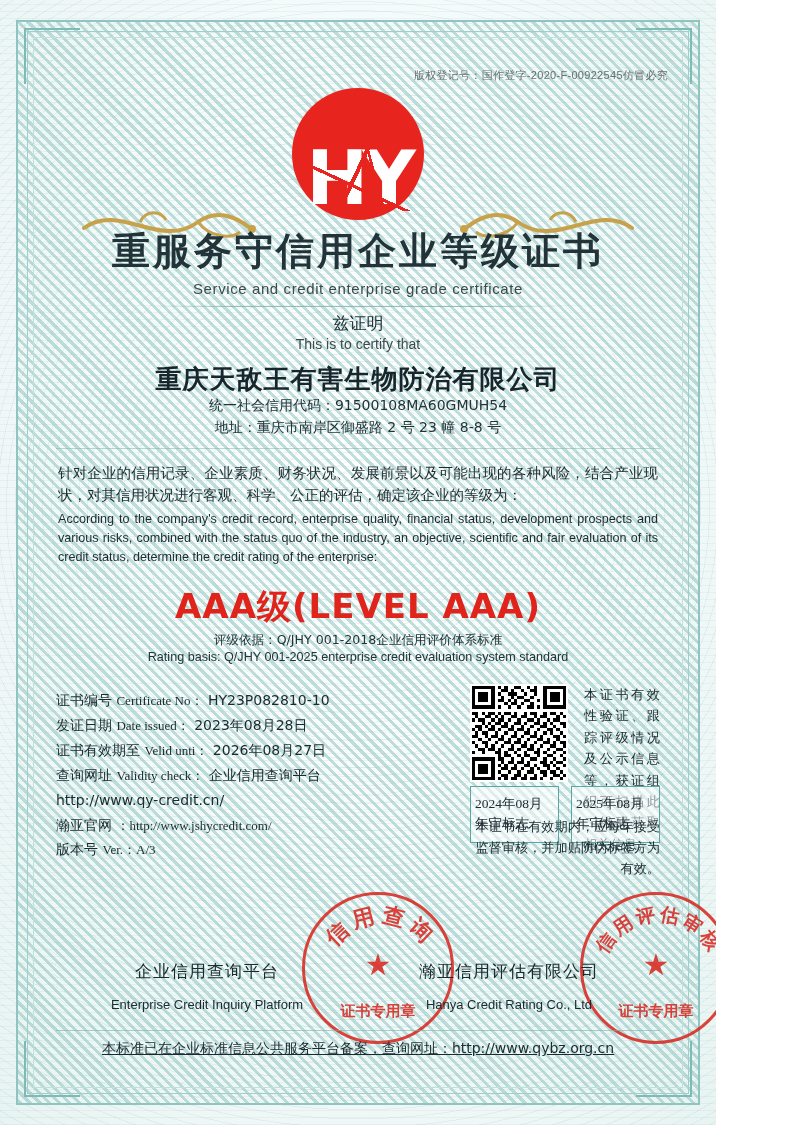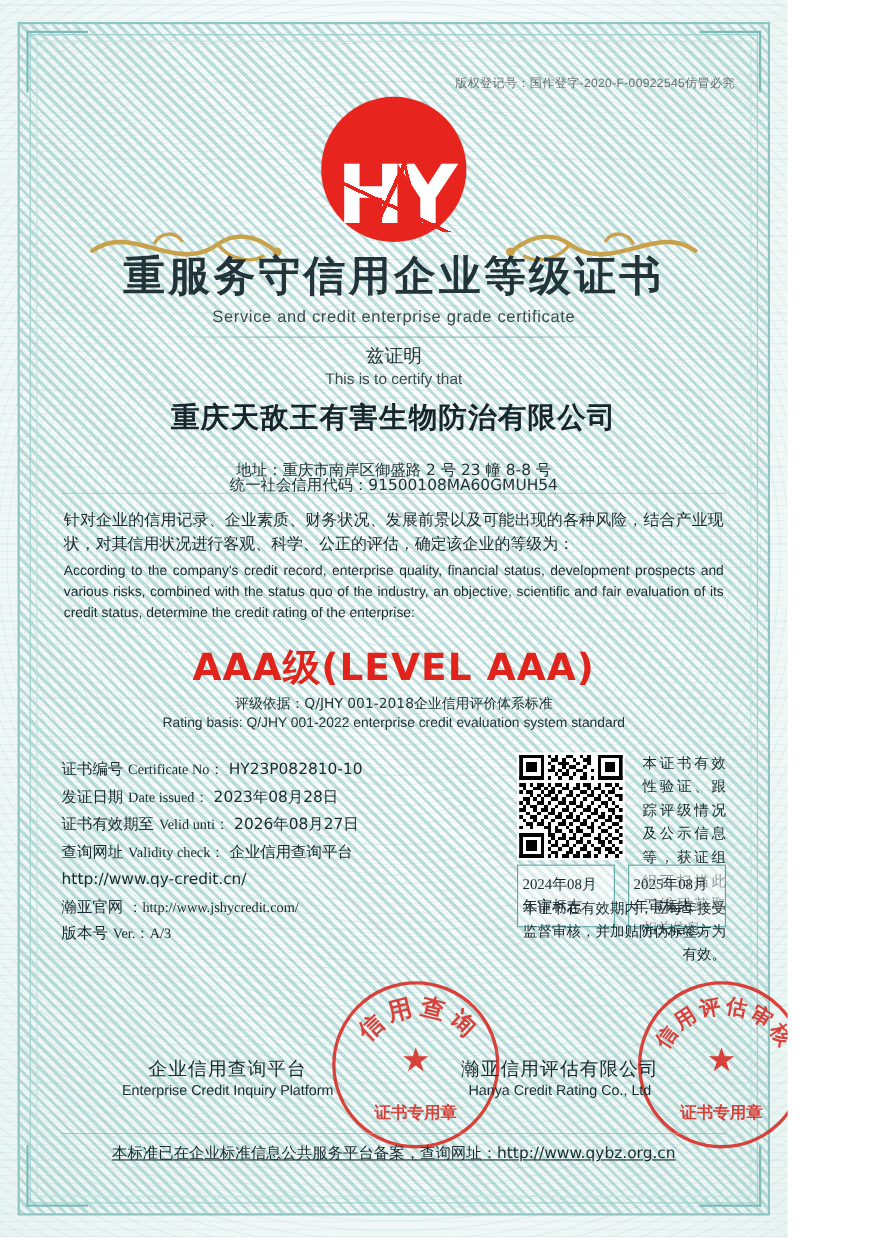--- a/index.html
+++ b/index.html
@@ -166,21 +166,20 @@
     letter-spacing: 1px;
     font-family: "DejaVu Sans", sans-serif;
   }
   .credit-code {
     position: absolute;
     top: 353px; left: 0; right: 0;
     text-align: center;
     font-size: 14px;
     color: #22343a;
     font-family: "DejaVu Sans", sans-serif;
-    margin-top: 35px;
   }
   .address {
     position: absolute;
     top: 375px; left: 0; right: 0;
     text-align: center;
     font-size: 14px;
     color: #22343a;
     font-family: "DejaVu Sans", sans-serif;
   }
 
@@ -335,21 +334,21 @@
     text-align: center;
   }
   .signer { width: 300px; }
   .signer .cn {
     font-size: 17px;
     color: #1b2a30;
     font-family: "DejaVu Sans", sans-serif;
     letter-spacing: 1px;
   }
   .signer .en {
-    margin-top: 0;
+    margin-top: 14px;
     font-size: 13px;
     color: #1b2a30;
   }
 
   .footer-rule {
     position: absolute;
     left: 16px; right: 16px; top: 986px;
     height: 1px;
     background: rgba(120,178,174,0.6);
   }
@@ -412,21 +411,21 @@
     <div class="address">地址：重庆市南岸区御盛路 2 号 23 幢 8-8 号</div>
 
     <div class="body-rule"></div>
 
     <div class="para-cn">针对企业的信用记录、企业素质、财务状况、发展前景以及可能出现的各种风险，结合产业现状，对其信用状况进行客观、科学、公正的评估，确定该企业的等级为：</div>
     <div class="para-en">According to the company's credit record, enterprise quality, financial status, development prospects and various risks, combined with the status quo of the industry, an objective, scientific and fair evaluation of its credit status, determine the credit rating of the enterprise:</div>
 
     <div class="level">AAA级(LEVEL AAA)</div>
 
     <div class="basis-cn">评级依据：Q/JHY 001-2018企业信用评价体系标准</div>
-    <div class="basis-en">Rating basis: Q/JHY 001-2022 enterprise credit evaluation system standard</div>
+    <div class="basis-en">Rating basis: Q/JHY 001-2025 enterprise credit evaluation system standard</div>
 
     <div class="details">
       <div>
         <span>证书编号</span>
         <span class="lbl-en">Certificate No：</span>
         <span>HY23P082810-10</span>
       </div>
       <div>
         <span>发证日期</span>
         <span class="lbl-en">Date issued：</span>

